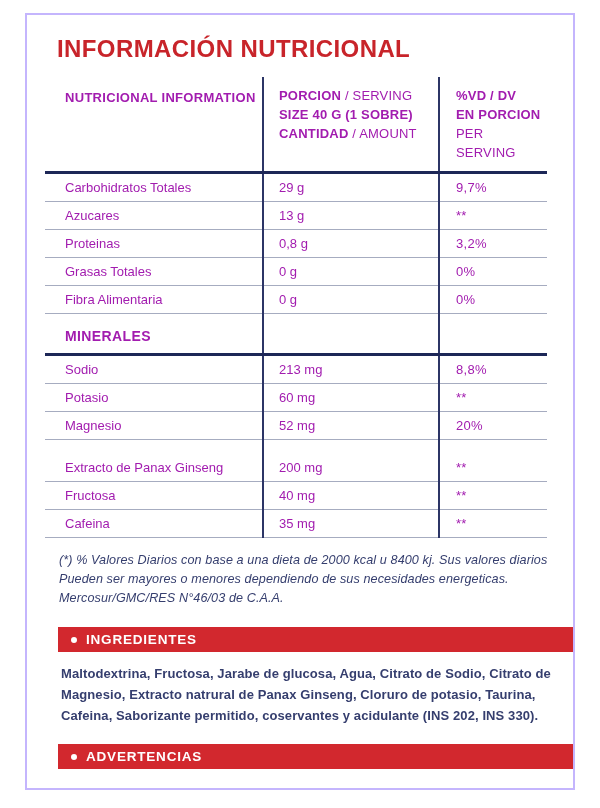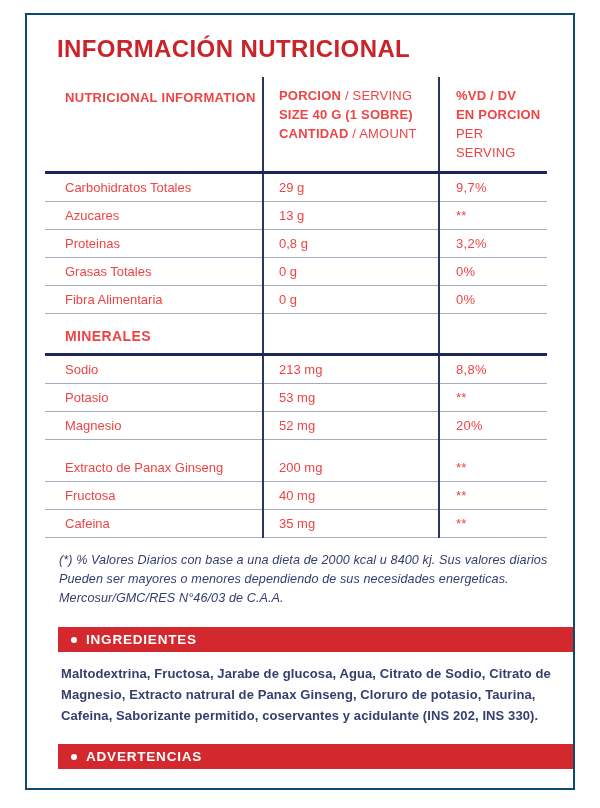--- a/index.html
+++ b/index.html
@@ -6,37 +6,37 @@
   html,body { background:#ffffff; }
   body {
     width:600px; height:808px;
     font-family:"Liberation Sans", sans-serif;
     color:#353e6e;
     position:relative;
   }
   .label-box {
     position:absolute; left:25px; top:13px;
     width:550px; height:777px;
-    border:2px solid #0c4a6e;
+    border:2px solid #c4b5fd;
     background:#ffffff;
     overflow:hidden;
   }
   .page-title {
     margin:20px 0 0 30px;
     font-size:24px; font-weight:800;
     letter-spacing:0.4px;
     color:#c8242a;
   }
   
   table.nutri {
     margin:14px 0 0 18px;
     width:502px;
     border-collapse:collapse;
     table-layout:fixed;
-    color:#ef4444;
+    color:#a21caf;
   }
   col.c1 { width:218px; }
   col.c2 { width:176px; }
   col.c3 { width:108px; }
   td { font-size:13px; vertical-align:middle; }
   td.cell1 { padding:6px 4px 6px 20px; }
   td.cell2 { padding:6px 13px 6px 15px; }
   td.cell3 { padding:6px 4px 6px 16px; }
   td.cell2, td.cell3 { border-left:2px solid #2c3566; }
   tr.hdr td { vertical-align:top; padding-top:10px; padding-bottom:9px;
@@ -147,21 +147,21 @@
         <td class="cell3"></td>
       </tr>
 
       <tr class="row">
         <td class="cell1">Sodio</td>
         <td class="cell2">213 mg</td>
         <td class="cell3 dv">8,8%</td>
       </tr>
       <tr class="row">
         <td class="cell1">Potasio</td>
-        <td class="cell2">53 mg</td>
+        <td class="cell2">60 mg</td>
         <td class="cell3 dv">**</td>
       </tr>
       <tr class="row">
         <td class="cell1">Magnesio</td>
         <td class="cell2">52 mg</td>
         <td class="cell3 dv">20%</td>
       </tr>
       <tr class="row tall">
         <td class="cell1">Extracto de Panax Ginseng</td>
         <td class="cell2">200 mg</td>

